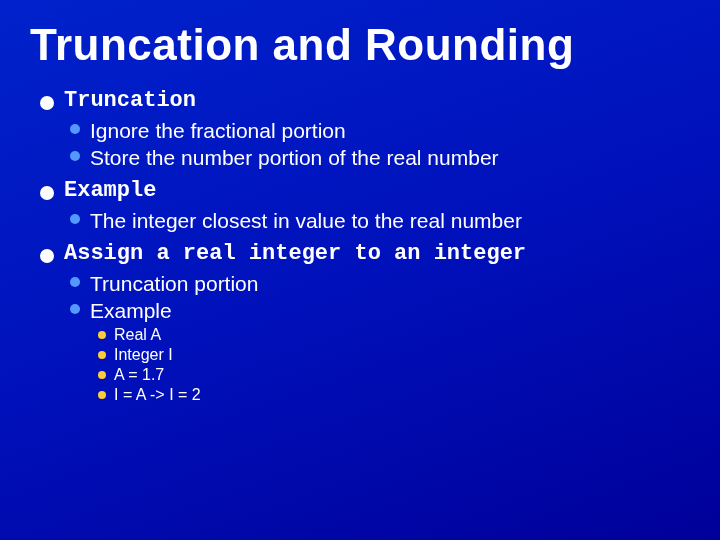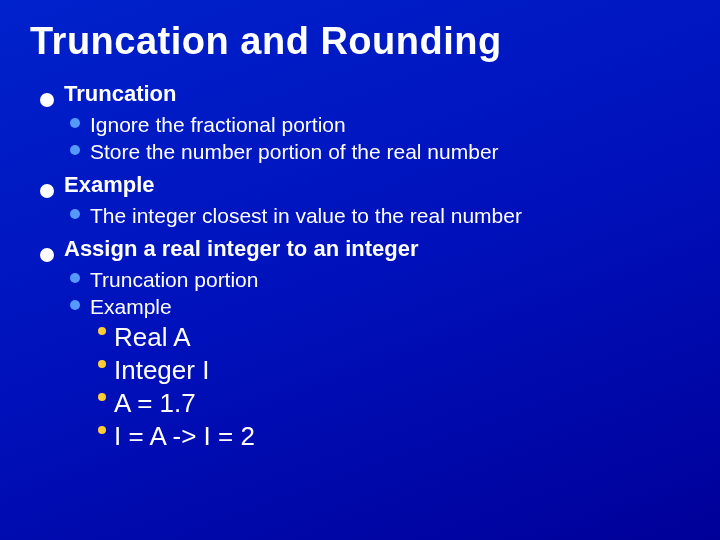--- a/index.html
+++ b/index.html
@@ -19,36 +19,37 @@
     }
 
     .slide-container {
       width: 720px;
       height: 540px;
       padding: 20px 30px 20px 30px;
       background: linear-gradient(160deg, #0022cc 0%, #0011bb 50%, #000099 100%);
     }
 
     .slide-title {
-      font-size: 38px;
+      font-size: 44px;
       font-weight: bold;
       color: #ffffff;
       margin-bottom: 18px;
       letter-spacing: 0.5px;
     }
 
     .content {
       padding-left: 10px;
     }
 
     .bullet-l1 {
       display: flex;
-      align-items: flex-end;
+      align-items: center;
       margin-bottom: 6px;
       font-size: 22px;
+      font-family: Liberation Mono, monospace;
     }
 
     .bullet-l1-marker {
       display: inline-block;
       width: 14px;
       height: 14px;
       background: #ffffff;
       border-radius: 50%;
       margin-right: 10px;
       margin-top: 5px;
@@ -107,21 +108,21 @@
       width: 8px;
       height: 8px;
       background: #ffcc33;
       border-radius: 50%;
       margin-right: 8px;
       margin-top: 5px;
       flex-shrink: 0;
     }
 
     .bullet-l3-text {
-      font-size: 26px;
+      font-size: 16px;
     }
 
     .section-item {
       margin-bottom: 8px;
     }
   </style>
 </head>
 <body>
 
 <div class="slide-container">

